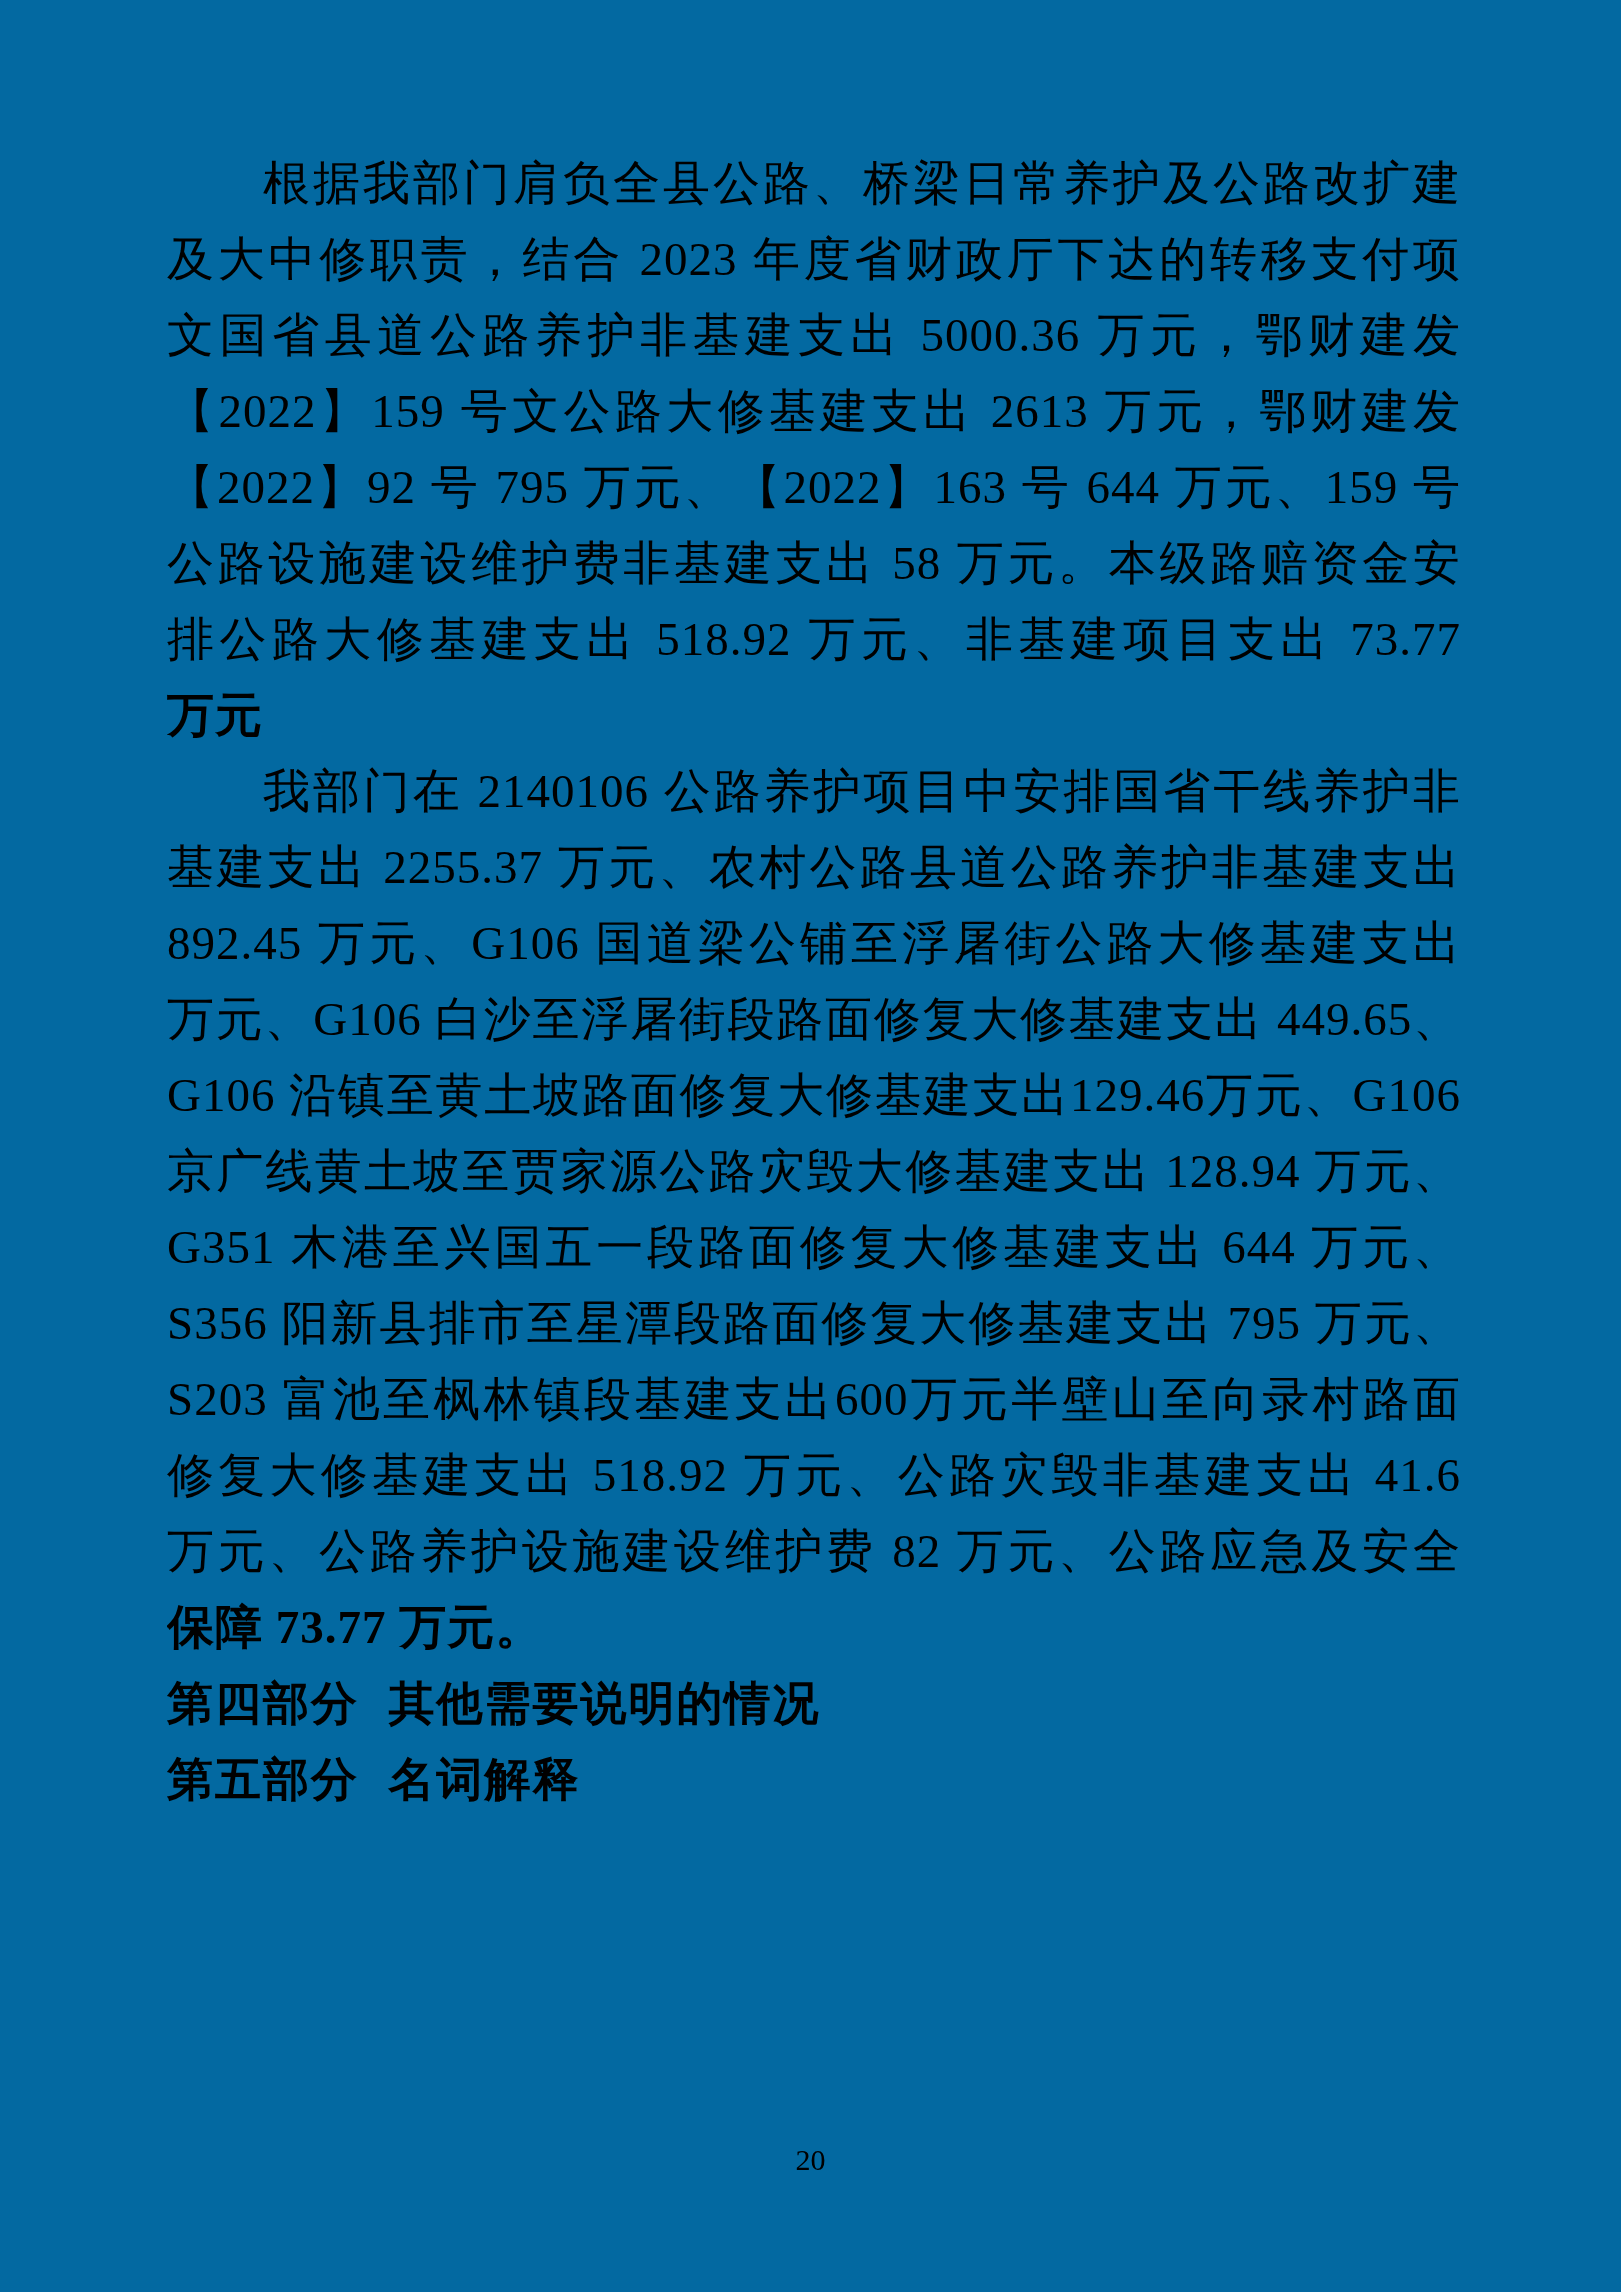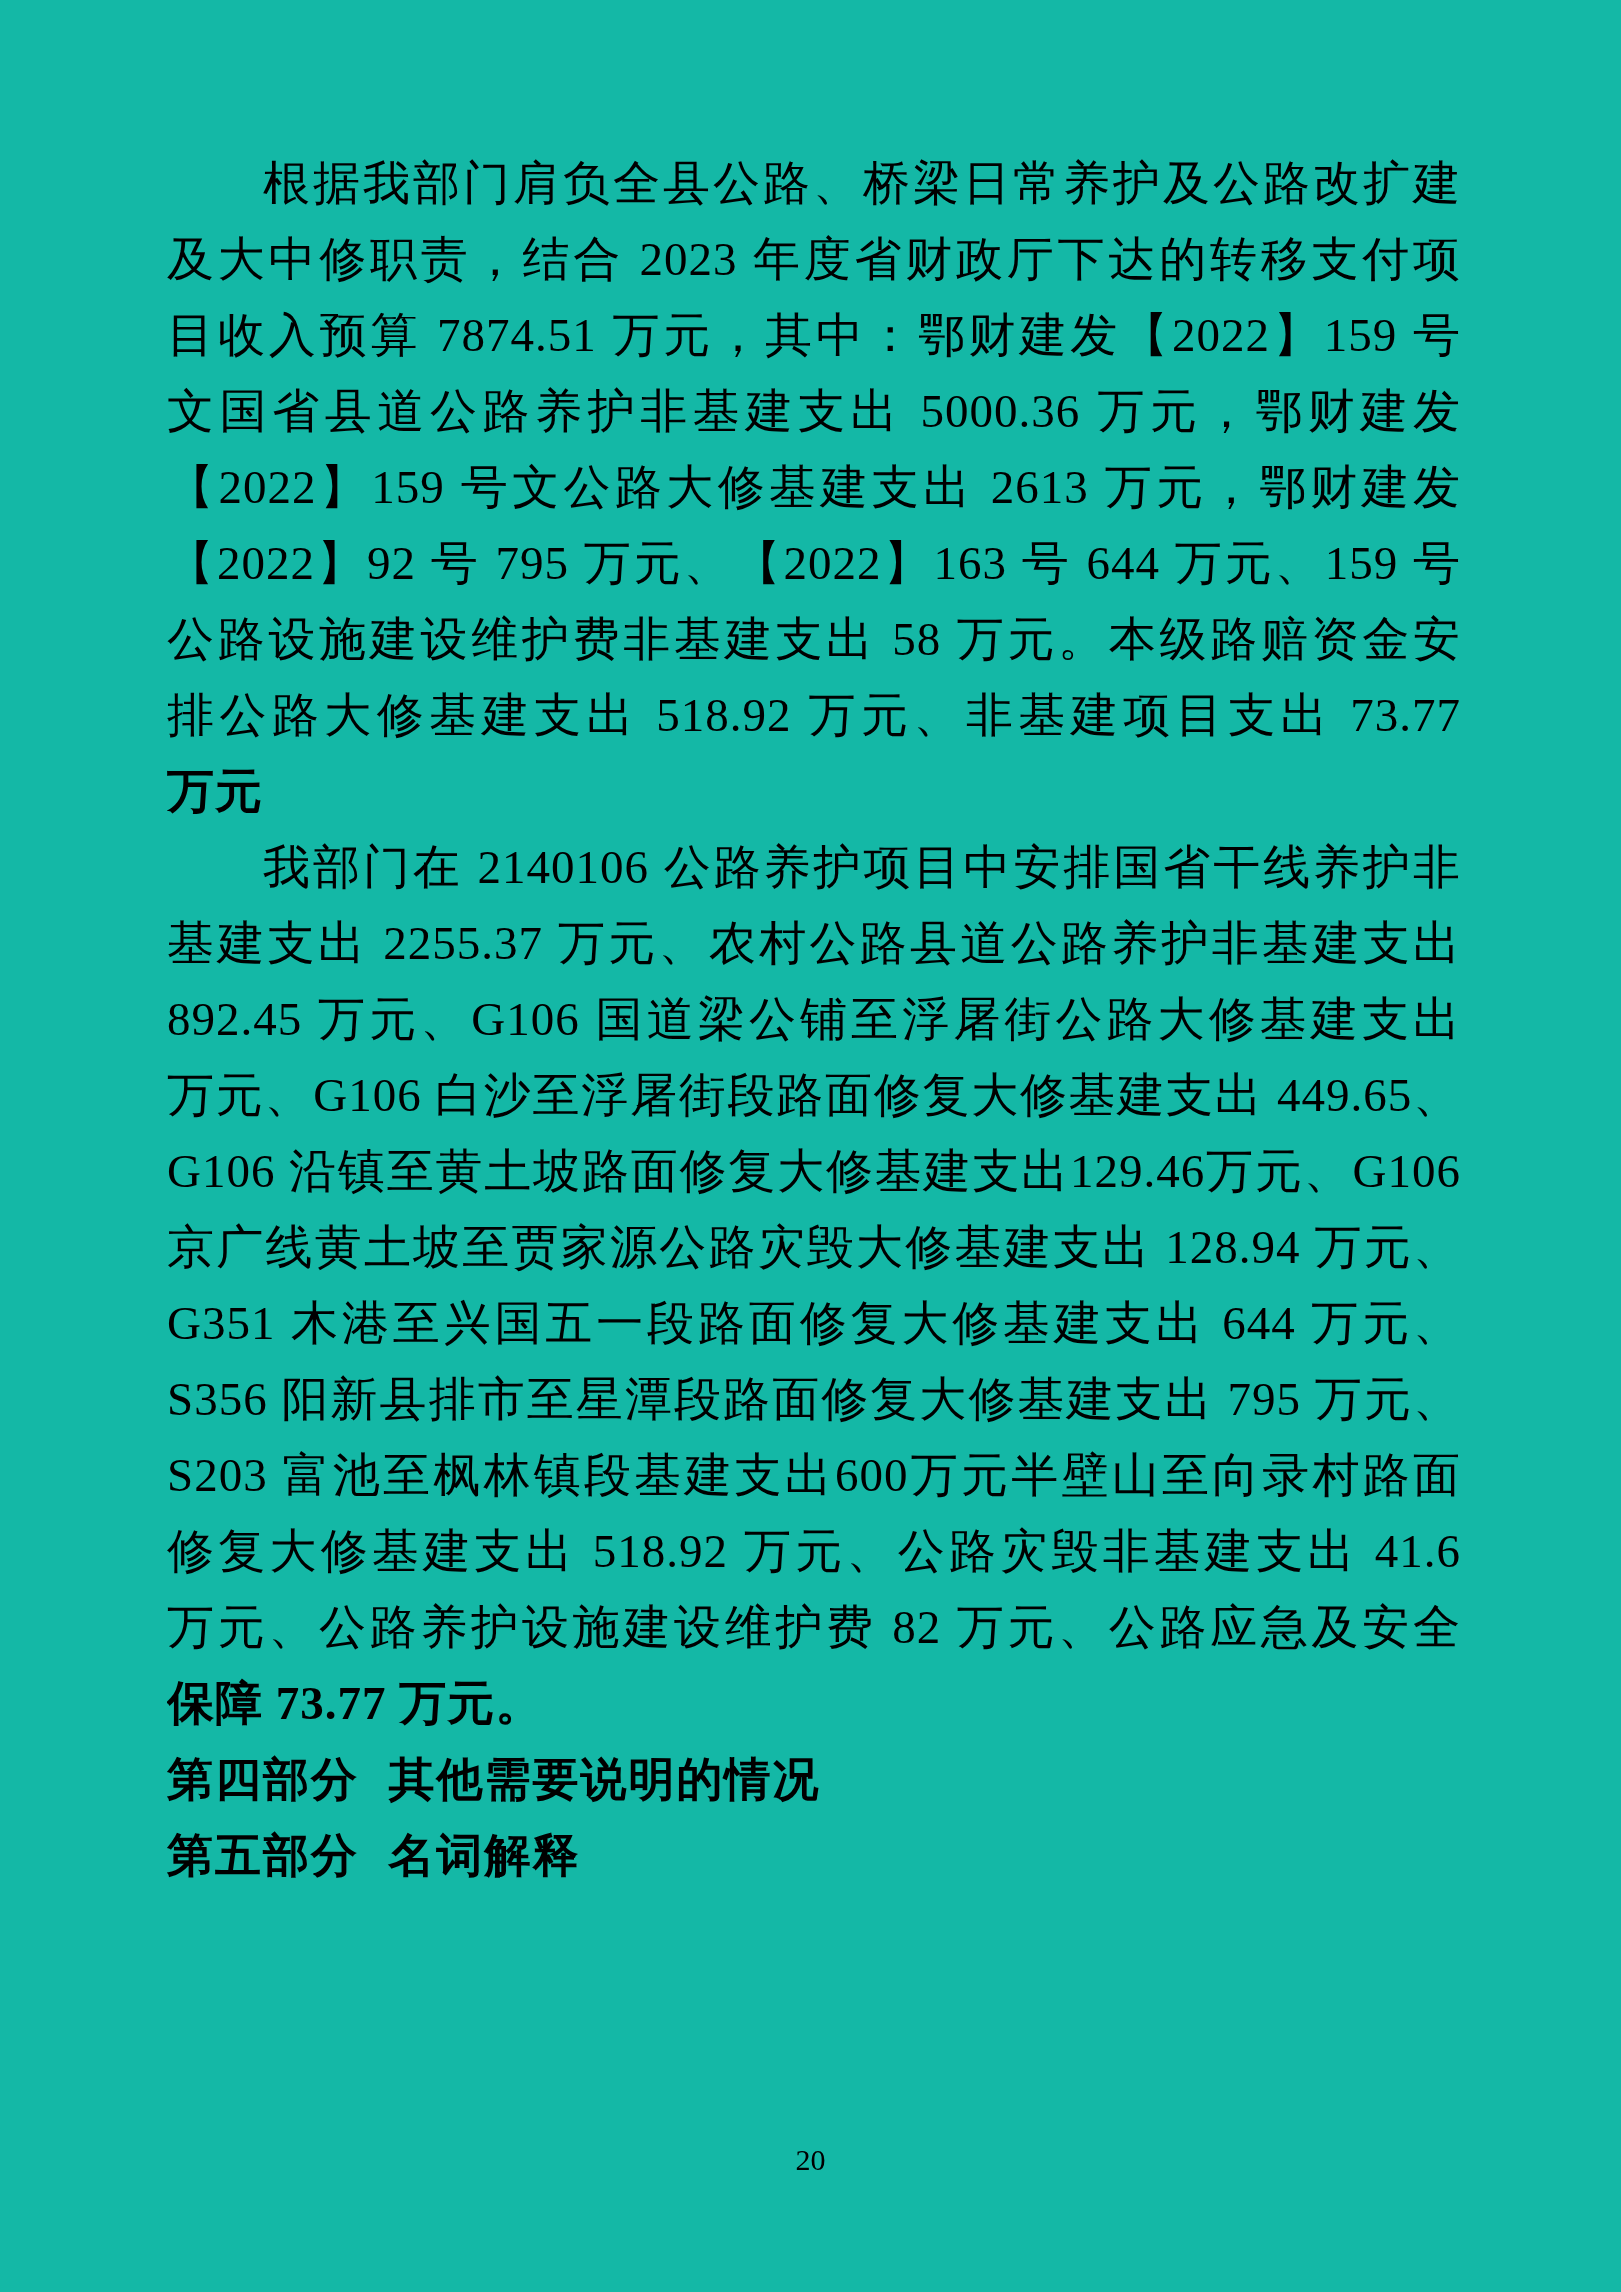--- a/index.html
+++ b/index.html
@@ -4,21 +4,21 @@
 <style>
   html, body {
     margin: 0;
     padding: 0;
     background: #ffffff;
   }
   .page {
     position: relative;
     width: 1621px;
     height: 2293px;
-    background: #14b8a6;
+    background: #0369a1;
     overflow: hidden;
     font-family: "Liberation Serif", "DejaVu Serif", serif;
     color: #000000;
   }
   .content {
     position: absolute;
     left: 167px;
     right: 160px;
     top: 145px;
   }
@@ -67,21 +67,20 @@
 </style>
 </head>
 <body>
 
 <div class="page">
   <div class="content">
     <div id="paragraphs">
         <div class="para">
           <div class="line indent">根据我部门肩负全县公路、桥梁日常养护及公路改扩建</div>
           <div class="line">及大中修职责，结合 2023 年度省财政厅下达的转移支付项</div>
-          <div class="line">目收入预算 7874.51 万元，其中：鄂财建发【2022】159 号</div>
           <div class="line">文国省县道公路养护非基建支出 5000.36 万元，鄂财建发</div>
           <div class="line">【2022】159 号文公路大修基建支出 2613 万元，鄂财建发</div>
           <div class="line">【2022】92 号 795 万元、【2022】163 号 644 万元、159 号</div>
           <div class="line">公路设施建设维护费非基建支出 58 万元。本级路赔资金安</div>
           <div class="line">排公路大修基建支出 518.92 万元、非基建项目支出 73.77</div>
           <div class="line nojust">万元</div>
         </div>
         <div class="para">
           <div class="line indent">我部门在 2140106 公路养护项目中安排国省干线养护非</div>
           <div class="line">基建支出 2255.37 万元、农村公路县道公路养护非基建支出</div>

